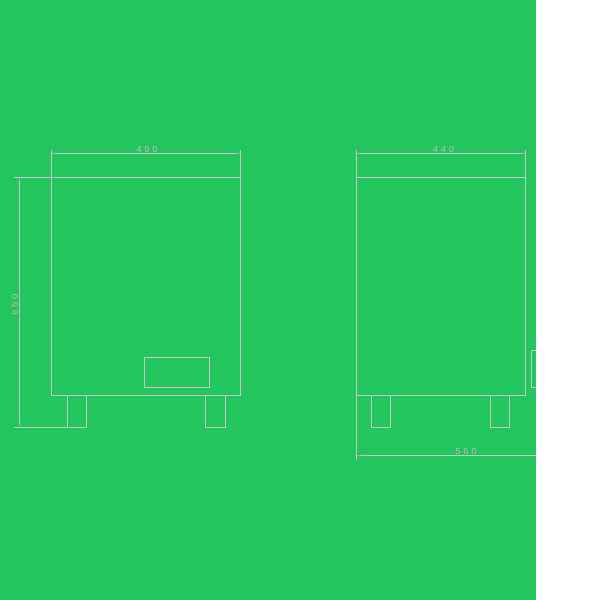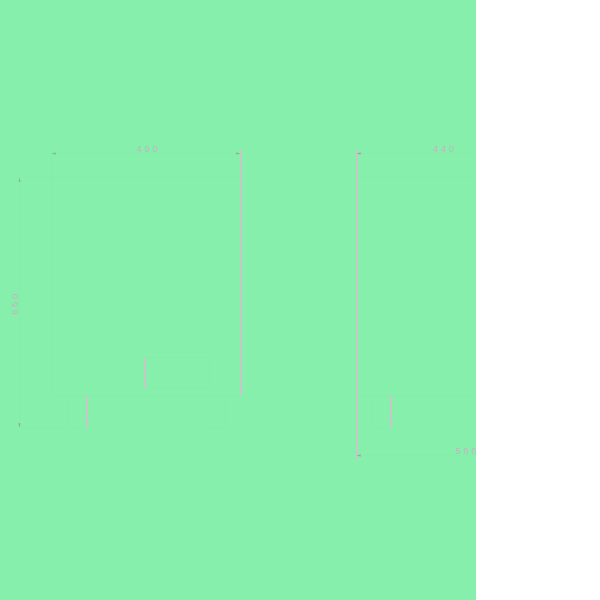--- a/index.html
+++ b/index.html
@@ -1,17 +1,17 @@
 <!DOCTYPE html>
 <html><head>
 <meta charset="utf-8">
 <title>Technical drawing</title>
 <style>
   html,body{margin:0;padding:0;background:#ffffff;}
-  .sheet{width:476px;height:600px;position:relative;background:#86efac;overflow:hidden;}
+  .sheet{width:536px;height:600px;position:relative;background:#22c55e;overflow:hidden;}
   svg{display:block;}
   text{font-family:"Liberation Sans", sans-serif;fill:#b9b9b9;}
 </style>
 </head>
 <body>
 <div class="sheet">
 <svg width="600" height="600" viewBox="0 0 600 600" fill="none">
 
   <rect x="51.5" y="177.5" width="189" height="218" stroke="#c6c6c6" stroke-width="1"></rect>
 

